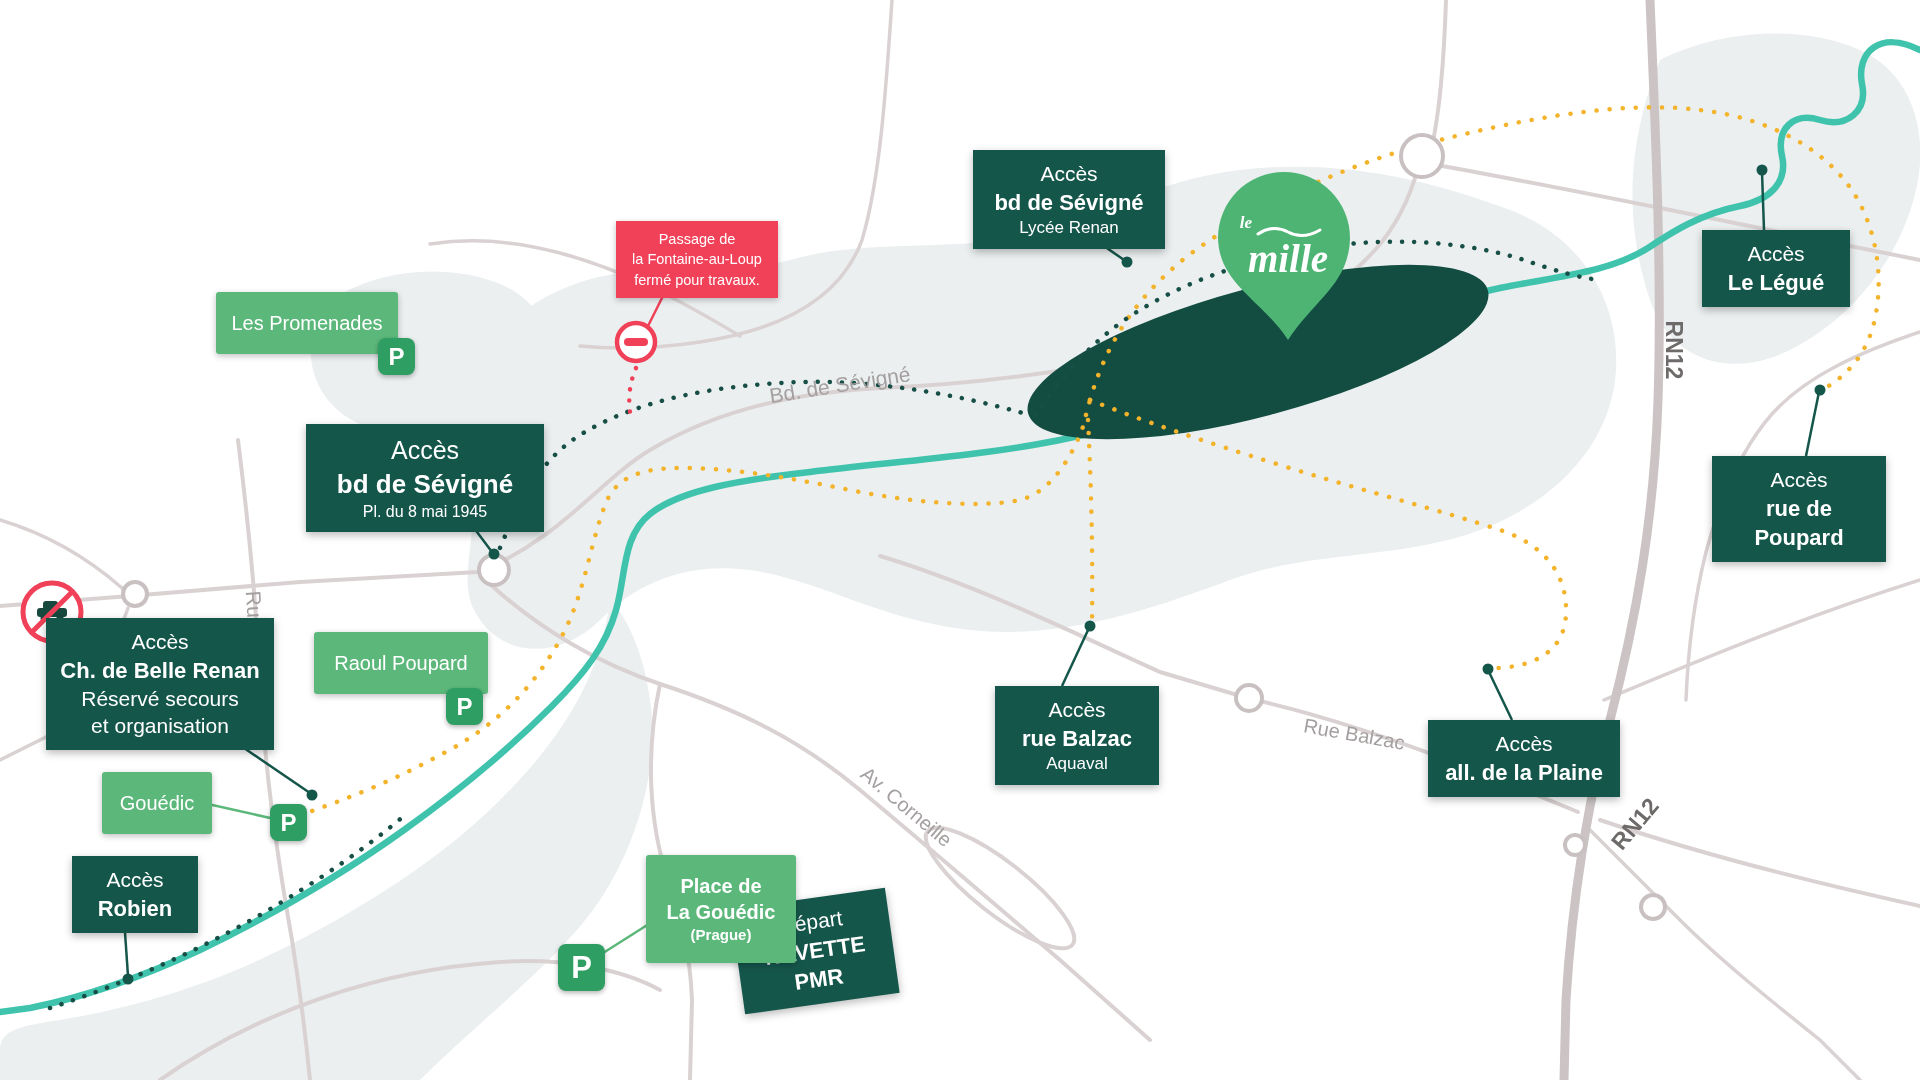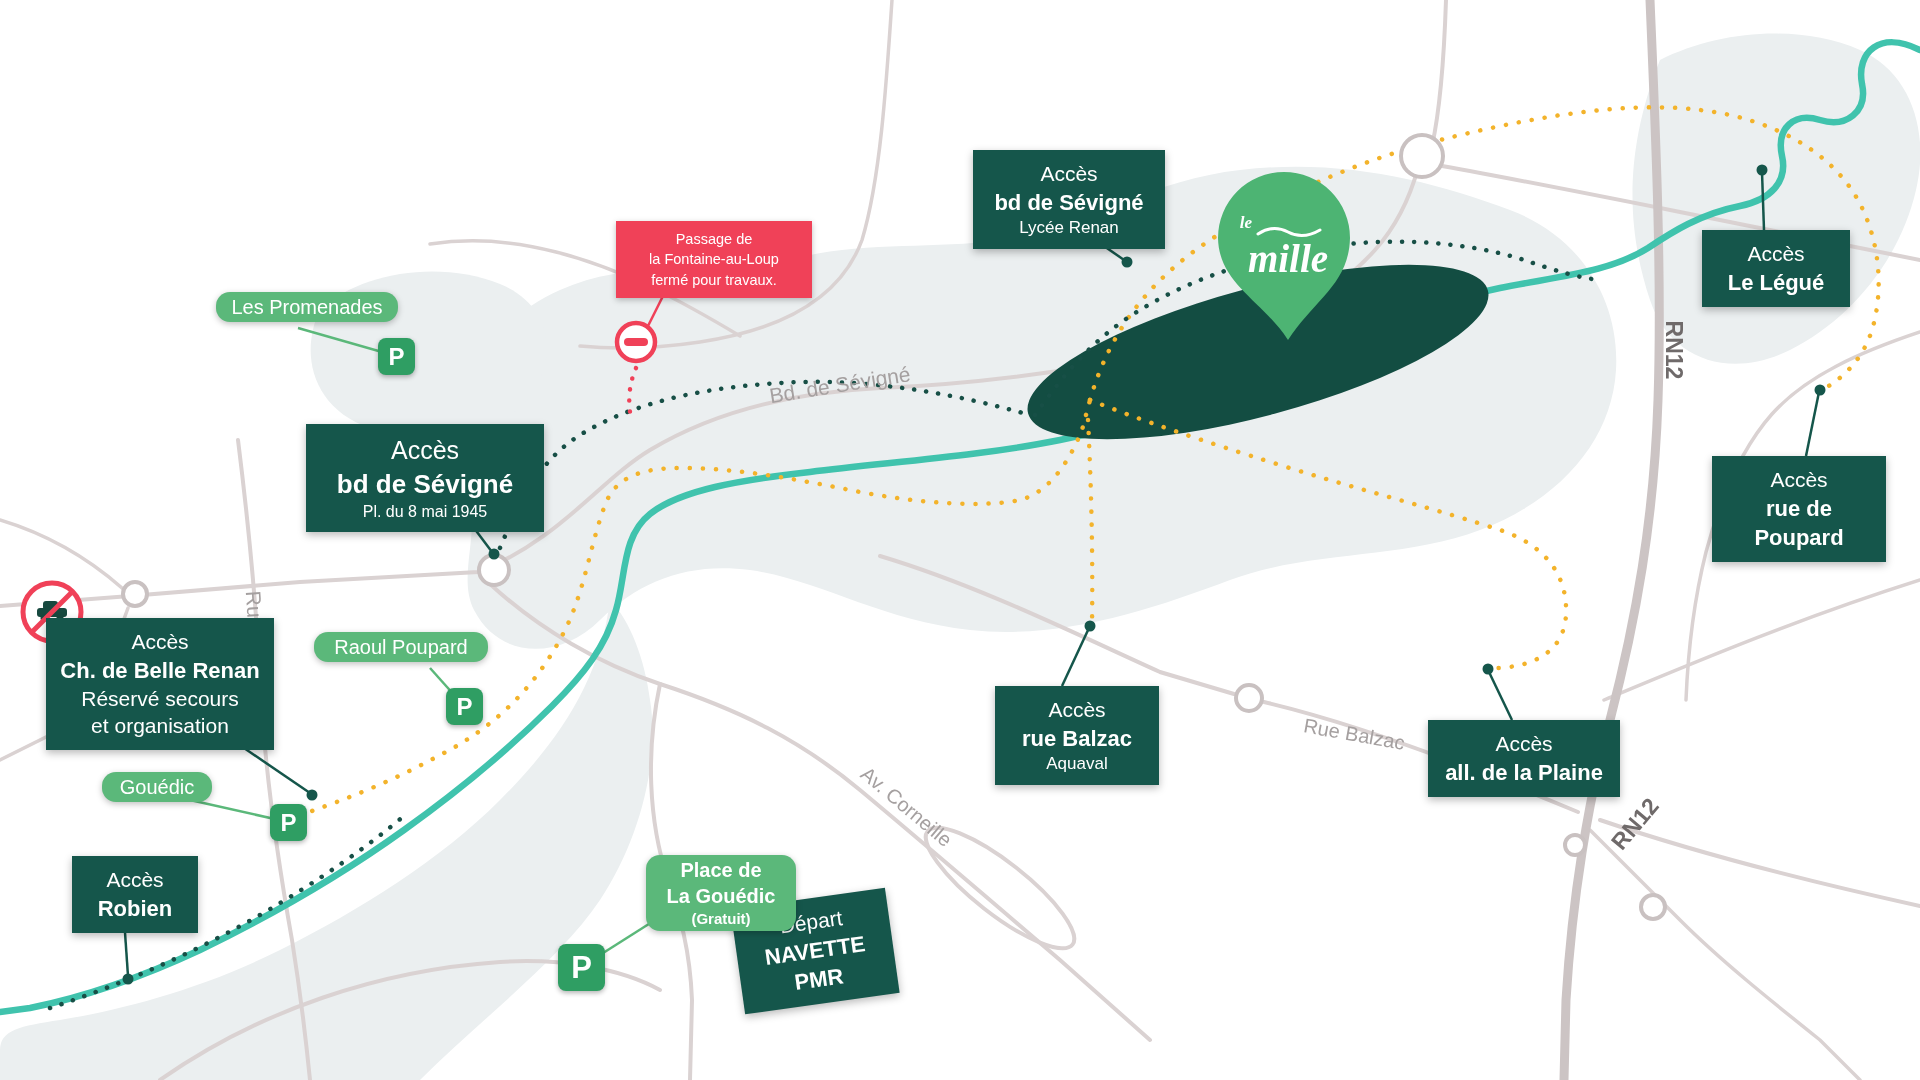--- a/index.html
+++ b/index.html
@@ -10,26 +10,26 @@
   .access{position:absolute;background:#15564B;color:#fff;text-align:center;
           padding:10px 12px;line-height:1.32;box-shadow:0 3px 8px rgba(0,0,0,.28);}
   .access .t-reg{font-size:21px;font-weight:400;}
   .access .t-bold{font-size:22px;font-weight:700;}
   .access .t-sub{font-size:17px;font-weight:400;}
   .access.big .t-reg{font-size:25px;}
   .access.big .t-bold{font-size:26px;}
   .access.big .t-sub{font-size:16px;}
 
   .parking{position:absolute;background:#5BB87A;color:#fff;text-align:center;
-           padding:2px 12px;font-size:20px;line-height:1.3;border-radius:14px;
+           padding:18px 12px;font-size:20px;line-height:1.3;border-radius:3px;
            box-shadow:0 2px 6px rgba(0,0,0,.25);}
   .parking .t-small{font-size:15px;}
 
   .warning{position:absolute;background:#F04158;color:#fff;text-align:center;
-           padding:8px 24px;font-size:14.5px;line-height:1.4;
+           padding:8px 7px;font-size:14.5px;line-height:1.4;
            box-shadow:0 2px 6px rgba(0,0,0,.25);}
 
   .p-icon{position:absolute;background:#2F9E63;color:#fff;display:flex;
           align-items:center;justify-content:center;font-weight:700;
           border-radius:8px;box-shadow:0 2px 5px rgba(0,0,0,.3);}
   .p-36{width:37px;height:37px;font-size:24px;}
   .p-46{width:47px;height:47px;font-size:31px;}
 </style>
 </head>
 <body>
@@ -214,21 +214,21 @@
   <div>Raoul Poupard</div>
 </div>
 
 <div class="parking" style="left:102px;top:772px;width:86px;">
   <div>Gouédic</div>
 </div>
 
 <div class="parking" style="left:646px;top:855px;width:126px;font-weight:bold;">
   <div>Place de</div>
   <div>La Gouédic</div>
-  <div class="t-small">(Gratuit)</div>
+  <div class="t-small">(Prague)</div>
 </div>
 
 <div class="p-icon p-36" style="left:378px;top:338px;">
   <span>P</span>
 </div>
 <div class="p-icon p-36" style="left:446px;top:688px;">
   <span>P</span>
 </div>
 <div class="p-icon p-36" style="left:270px;top:804px;">
   <span>P</span>

